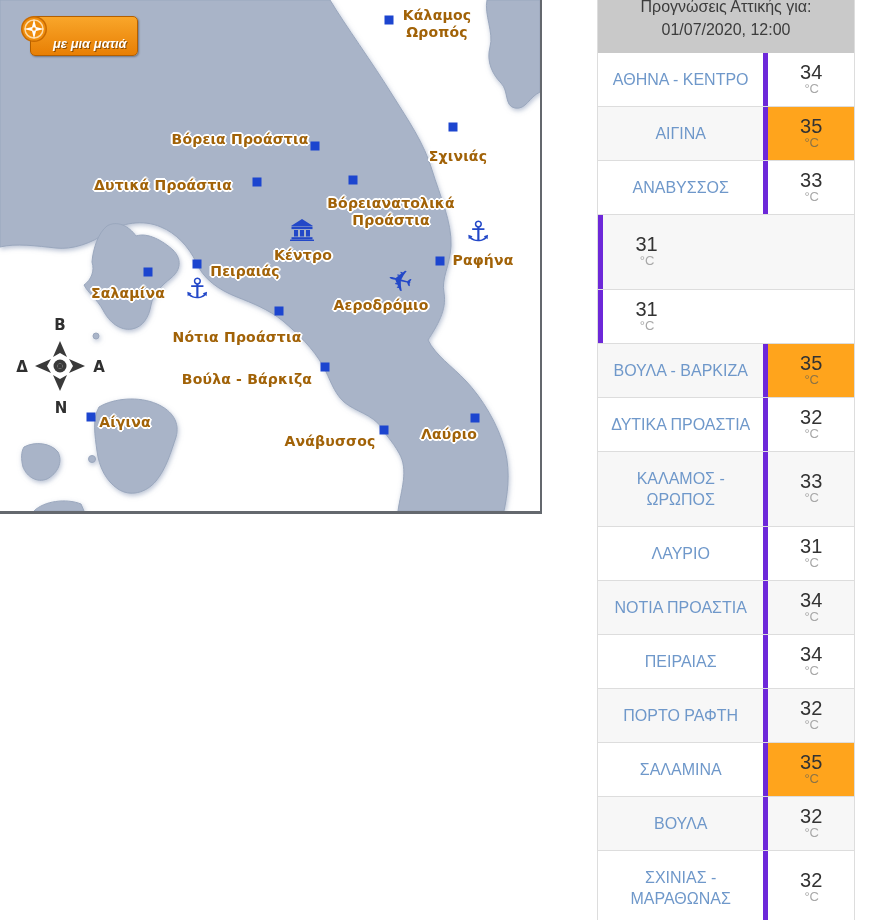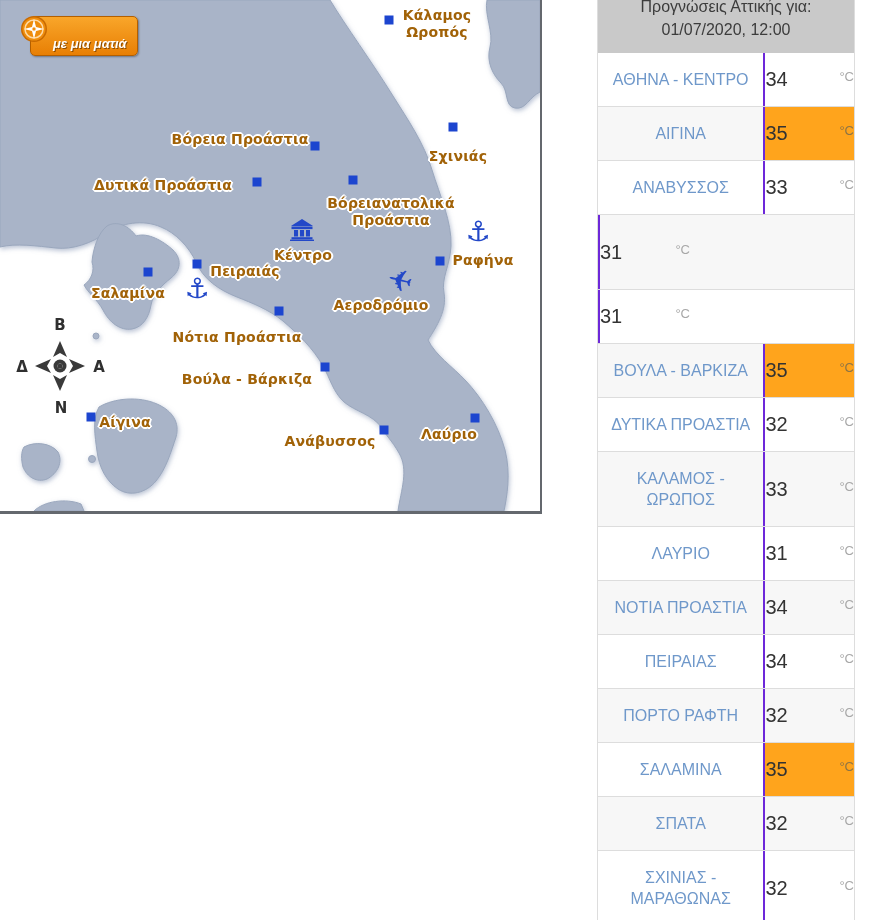--- a/index.html
+++ b/index.html
@@ -40,22 +40,22 @@
          border-left:1px solid #ddd;border-right:1px solid #ddd;box-sizing:border-box;}
   .panel-header{height:53px;background:#c9c9c9;color:#3c3c3c;font-size:16px;line-height:23px;
       text-align:center;overflow:hidden;}
   .panel-header .inner{margin-top:-6px;padding-top:1px;}
   .row{display:flex;min-height:54px;border-bottom:1px solid #ddd;box-sizing:border-box;
       background:#fff;align-items:stretch;cursor:pointer;}
   .row.alt{background:#f7f7f7;}
   .row.tall{min-height:75px;}
   .loc{width:164px;display:flex;align-items:center;justify-content:center;text-align:center;
       color:#6f98ca;font-size:16px;line-height:21px;white-space:pre-line;padding:2px 2px;}
-  .temp{width:92px;display:flex;align-items:center;justify-content:space-between;
-      border-left:2px solid #6d28d9;box-sizing:border-box;}
+  .temp{width:92px;display:flex;align-items:center;justify-content:center;
+      border-left:5px solid #6d28d9;box-sizing:border-box;flex-direction:column;}
   .row.hl .temp{background:#ffa41c;}
   .temp .num{font-size:20px;color:#333;}
   .temp .unit{font-size:13px;color:#a8a8a8;position:relative;top:-3px;margin-left:1px;}
   .row.hl .temp .unit{color:#8d7446;}
 </style>
 </head>
 <body>
 
 <div class="stage">
 
@@ -276,21 +276,21 @@
 
   <div class="row hl">
     <div class="loc">ΣΑΛΑΜΙΝΑ</div>
     <div class="temp">
       <span class="num">35</span>
       <span class="unit">°C</span>
     </div>
   </div>
 
   <div class="row alt">
-    <div class="loc">ΣΠΑΤΑ</div>
+    <div class="loc">ΒΟΥΛΑ</div>
     <div class="temp">
       <span class="num">32</span>
       <span class="unit">°C</span>
     </div>
   </div>
 
   <div class="row tall">
     <div class="loc">ΣΧΙΝΙΑΣ -
 ΜΑΡΑΘΩΝΑΣ</div>
     <div class="temp">

